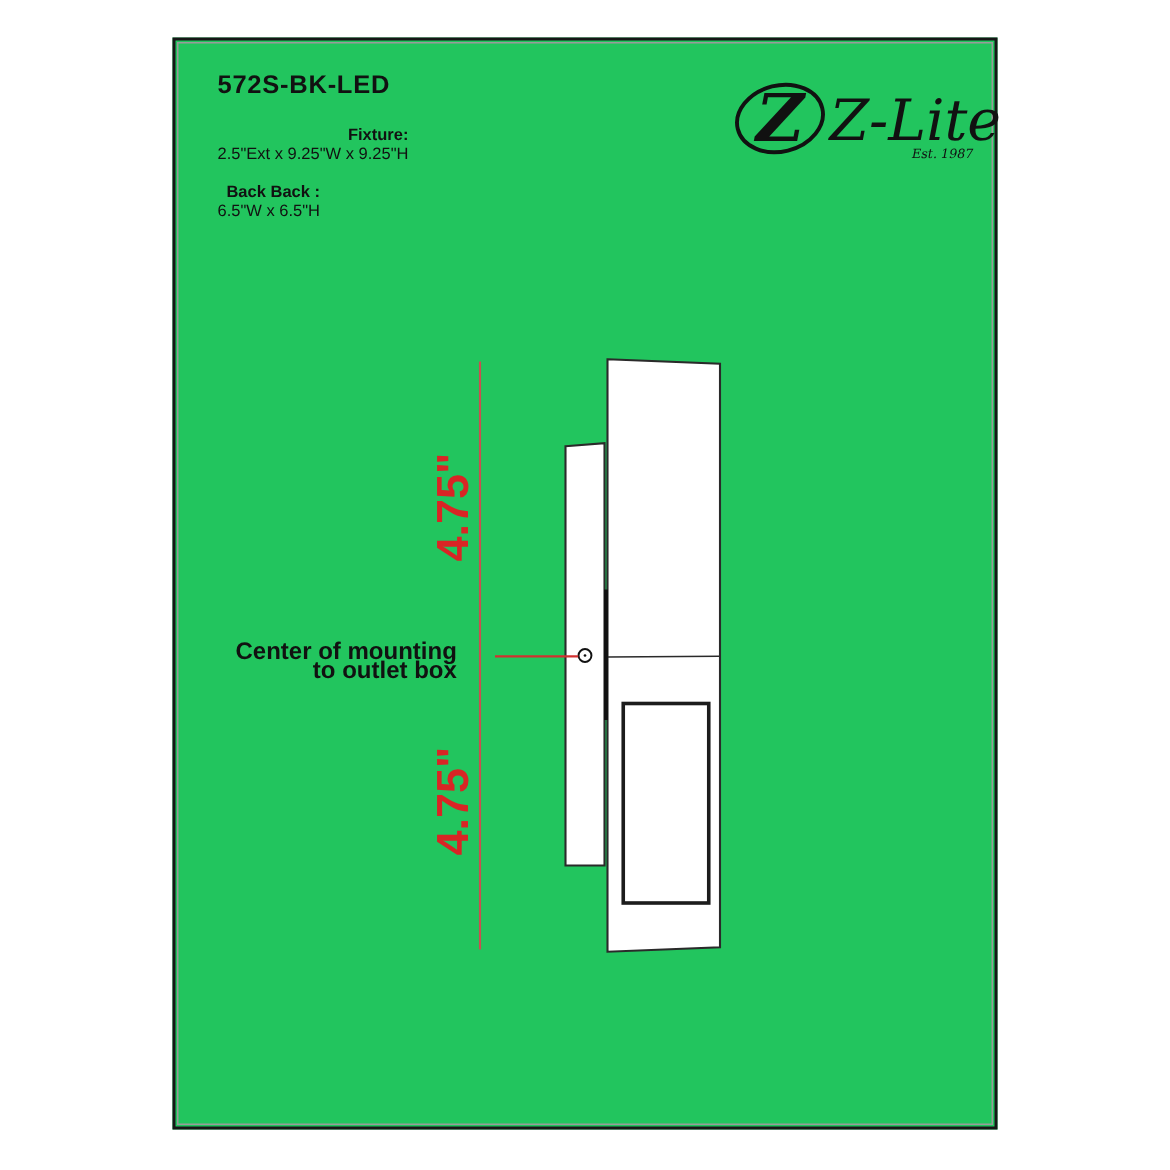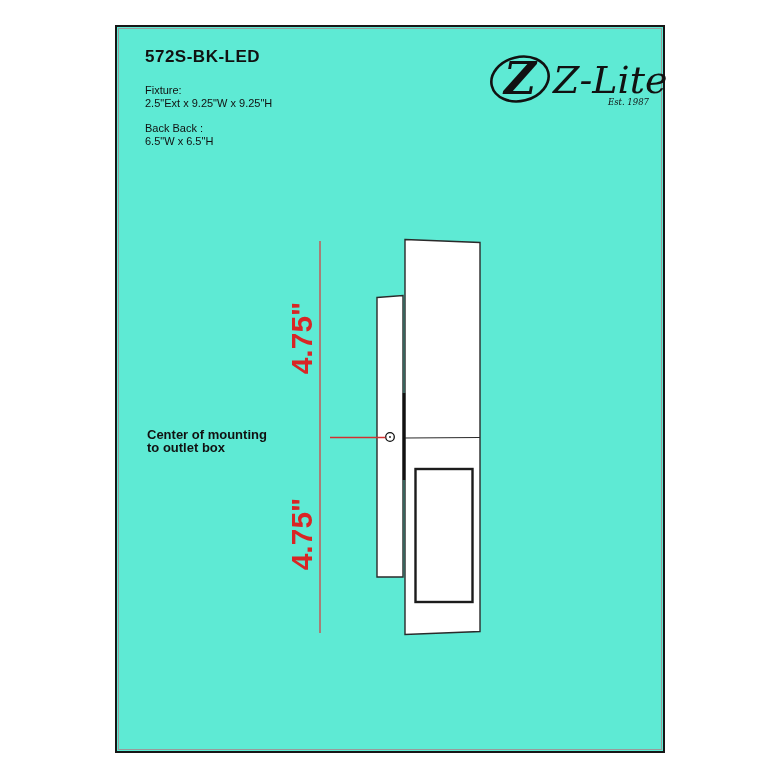--- a/index.html
+++ b/index.html
@@ -1,33 +1,33 @@
 <!DOCTYPE html>
 <html><head>
 <meta charset="utf-8">
 <style>
   html,body{margin:0;padding:0;width:780px;height:780px;background:#ffffff;overflow:hidden;}
   body{font-family:"Liberation Sans", sans-serif;color:#1d1d1d;position:relative;}
   .page{
     position:absolute;left:115px;top:25px;width:546px;height:724px;
-    border:2px solid #161616;background:#5eead4;
+    border:2px solid #161616;background:#22c55e;text-align:right;
   }
   .page-inner{
     position:absolute;inset:1px;border:1px solid #9a9a9a;pointer-events:none;
   }
   .model-title{
     position:absolute;left:28px;top:20px;font-size:17px;font-weight:bold;
     letter-spacing:0.5px;color:#111;
   }
   .spec{position:absolute;left:28px;font-size:11px;line-height:13px;color:#111;}
-  .spec .lbl{font-weight:normal;}
+  .spec .lbl{font-weight:bold;}
   .spec-fixture{top:57px;}
   .spec-backplate{top:95px;}
   .mount-note{
-    position:absolute;left:30px;top:401px;font-size:13px;font-weight:bold;
+    position:absolute;left:40px;top:401px;font-size:16px;font-weight:bold;
     line-height:13px;color:#111;
   }
   .logo{position:absolute;left:372px;top:14px;width:182px;height:78px;}
   .diagram{position:absolute;left:0;top:0;width:780px;height:780px;}
   .dim-text{font-family:"Liberation Sans", sans-serif;font-weight:bold;font-size:30px;fill:#d92525;}
   svg text.brand{font-family:"DejaVu Serif", serif;font-style:italic;}
 </style>
 </head>
 <body>
 

